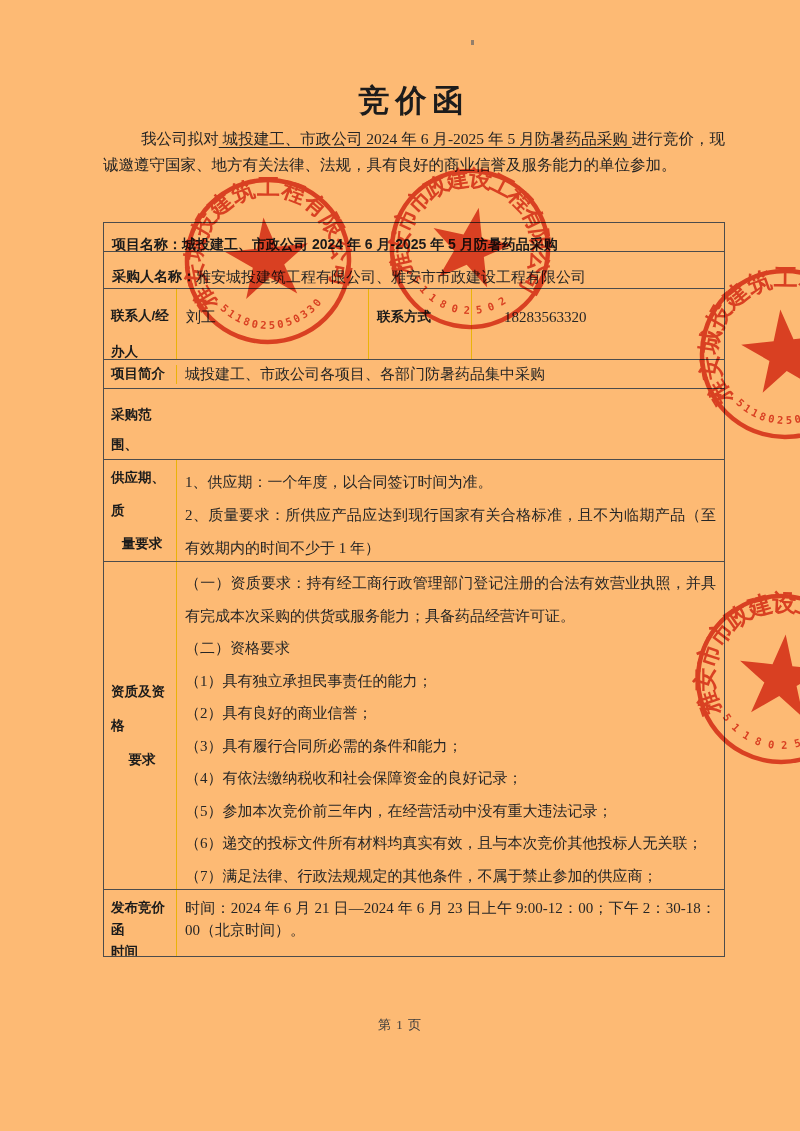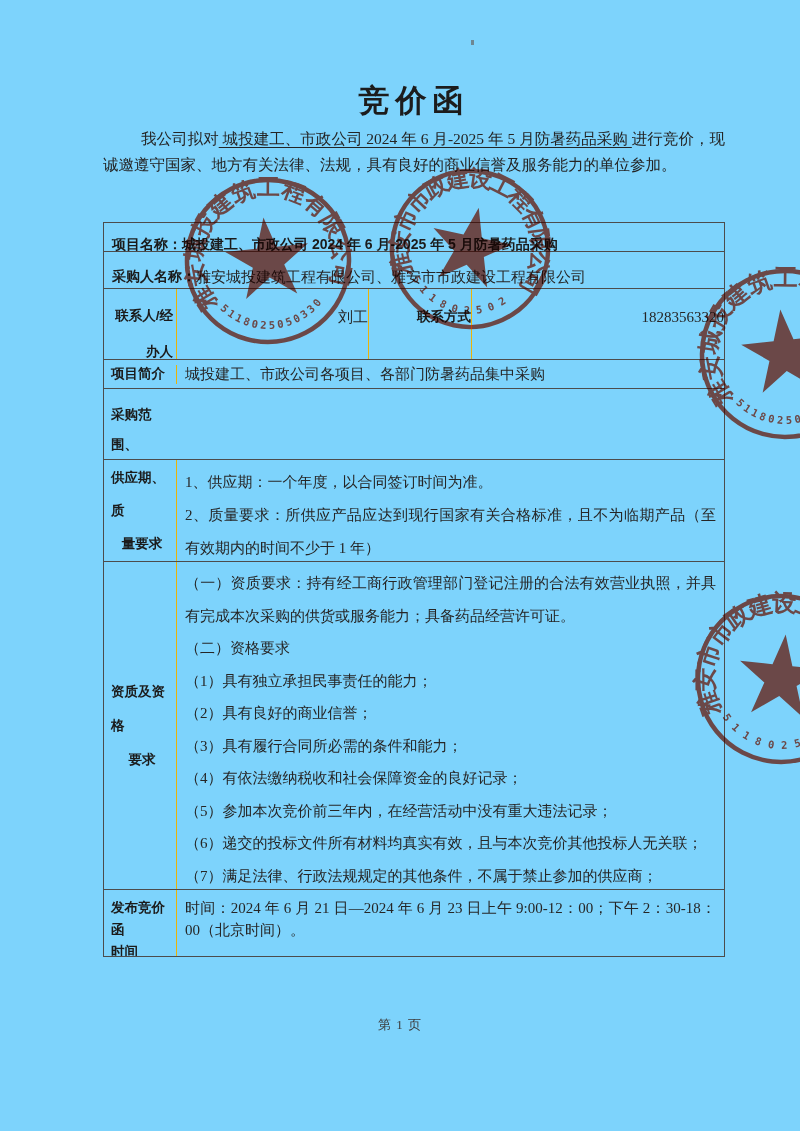--- a/index.html
+++ b/index.html
@@ -1,18 +1,18 @@
 <!DOCTYPE html>
 <html><head>
 <meta charset="utf-8">
 <style>
   html,body{margin:0;padding:0;background:#e9e9e9;}
   .page{
     position:relative;width:800px;height:1131px;margin:0 auto;
-    background:#7dd3fc;overflow:hidden;color:#222;
+    background:#fdba74;overflow:hidden;color:#222;
     font-family:"Liberation Serif","DejaVu Serif",serif;
     text-decoration:underline;
   }
   .speck{position:absolute;left:471px;top:40px;width:3px;height:5px;background:#666;opacity:.7;}
   .title{
     position:absolute;left:103px;top:80px;width:622px;margin:0;
     text-align:center;font-size:31px;font-weight:bold;letter-spacing:6px;color:#1c1c1c;
   }
   .intro{
     position:absolute;left:103px;top:126px;width:622px;margin:0;
@@ -34,26 +34,26 @@
   .lblcell span{display:block;}
   .ctcell{flex:1 1 auto;padding:0 8px 0 8px;}
   .ctcell p{margin:0;line-height:33px;text-align:justify;}
   .full{flex:1 1 auto;padding:0 8px;margin-top:16px;}
   
   .r1{height:28px;align-items:center;}
   .r1 .full{font-family:"Liberation Sans","DejaVu Sans",sans-serif;font-weight:bold;font-size:14px;color:#1b1b1b;}
   .r2{height:37px;align-items:stretch;}
   .r2 .full{display:flex;font-size:15px;}
   .r2 .lblf{font-size:14px;}
-  .r3{height:71px;text-align:right;}
+  .r3{height:71px;}
   .r3 .cell{padding-top:9px;line-height:38px;}
   .r3 .lblcell{line-height:36px;}
   .c-name{width:192px;flex:0 0 192px;padding-left:9px;}
   .c-mlabel{width:103px;flex:0 0 103px;padding-left:8px;font-size:13.5px;}
-  .c-phone{flex:1 1 auto;padding-left:20px;}
+  .c-phone{flex:1 1 auto;padding-left:32px;}
   .r4{height:29px;align-items:center;}
   .r5{height:71px;}
   .r5 .lblcell{padding-top:11px;line-height:30px;}
   .r5 .ctcell{padding-top:11px;line-height:30px;}
   .r6{height:102px;}
   .r6 .lblcell{display:flex;flex-direction:column;justify-content:center;line-height:33px;}
   .r6 .lblcell span:last-child{text-align:center;}
   .r6 .ctcell{padding-top:6px;}
   .r7{height:328px;}
   .r7 .lblcell{display:flex;flex-direction:column;justify-content:center;line-height:34px;}

